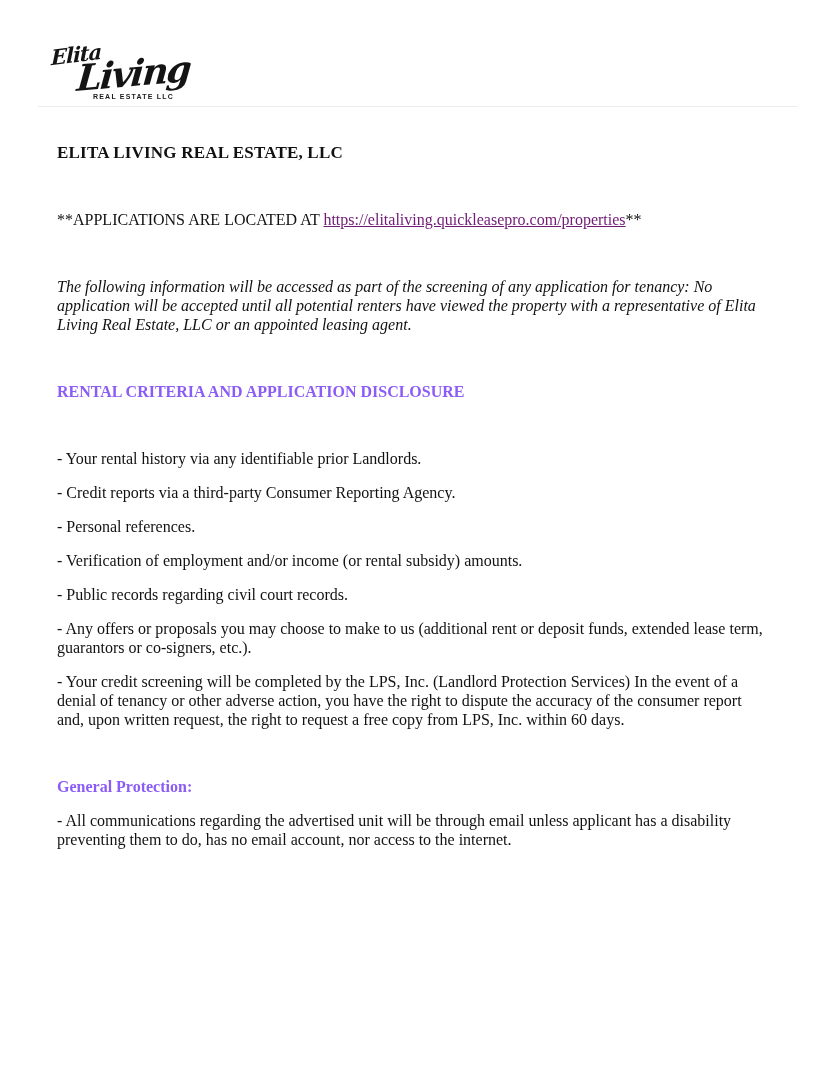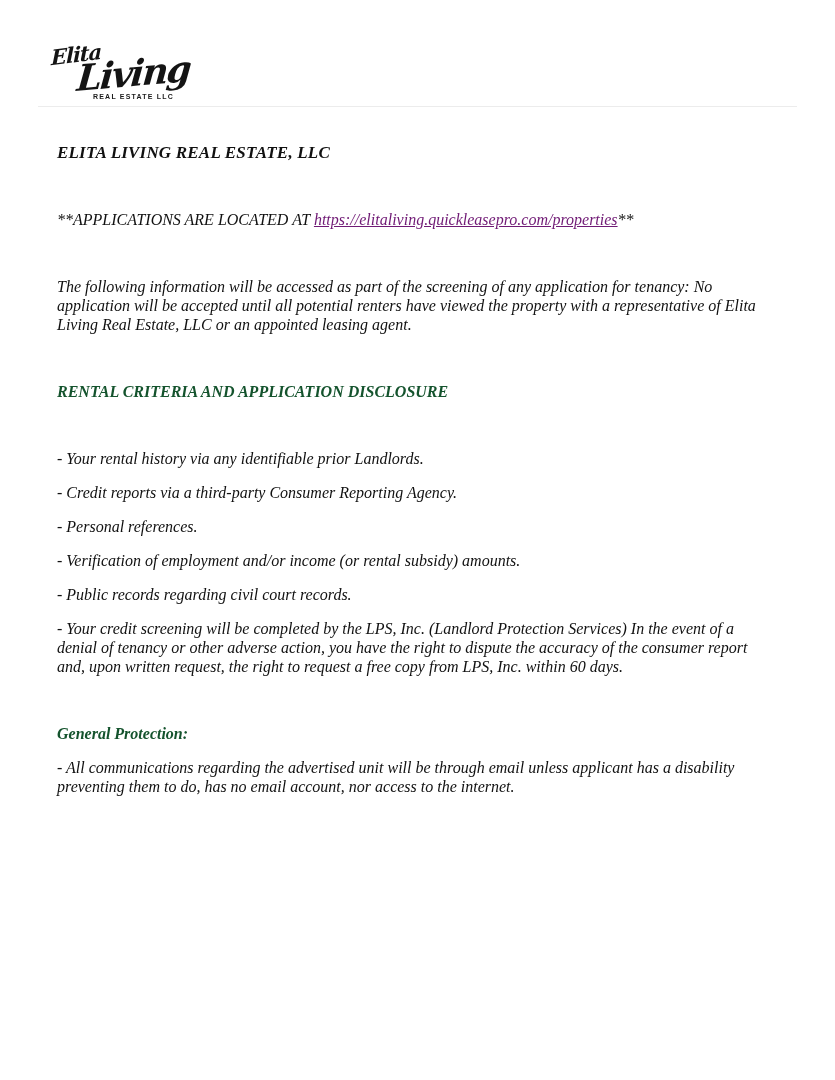--- a/index.html
+++ b/index.html
@@ -66,37 +66,36 @@
   }
 
   
   .content {
     padding: 0 60px 0 57px;
   }
   .content p {
     margin: 0 12px 15px 0;
     font-size: 16px;
     line-height: 19px;
-    font-style: italic;
   }
   .doc-title {
     margin-top: 36px !important;
     font-weight: 700;
     font-size: 17px !important;
     letter-spacing: 0.2px;
   }
   .spacer { height: 33px; }
   .apps-line { white-space: nowrap; }
   .apps-line a {
     color: #701a75;
     text-decoration: underline;
   }
   .intro-italic { font-style: italic; }
   .blue-heading {
-    color: #14532d;
+    color: #8b5cf6;
     font-weight: 700;
     font-size: 16px;
   }
 </style>
 </head>
 <body>
 
 <div class="logo">
   <span class="logo-elita">Elita</span>
   <span class="logo-living">Living</span>
@@ -121,20 +120,21 @@
 
   <p class="blue-heading">RENTAL CRITERIA AND APPLICATION DISCLOSURE</p>
 
   <div class="spacer"></div>
 
   <p>- Your rental history via any identifiable prior Landlords.</p>
   <p>- Credit reports via a third-party Consumer Reporting Agency.</p>
   <p>- Personal references.</p>
   <p>- Verification of employment and/or income (or rental subsidy) amounts.</p>
   <p>- Public records regarding civil court records.</p>
+  <p>- Any offers or proposals you may choose to make to us (additional rent or deposit funds, extended lease term, guarantors or co-signers, etc.).</p>
   <p>- Your credit screening will be completed by the LPS, Inc. (Landlord Protection Services) In the event of a denial of tenancy or other adverse action, you have the right to dispute the accuracy of the consumer report and, upon written request, the right to request a free copy from LPS, Inc. within 60 days.</p>
 
   <div class="spacer"></div>
 
   <p class="blue-heading">General Protection:</p>
 
   <p>- All communications regarding the advertised unit will be through email unless applicant has a disability preventing them to do, has no email account, nor access to the internet.</p>
 
 </div>
 

